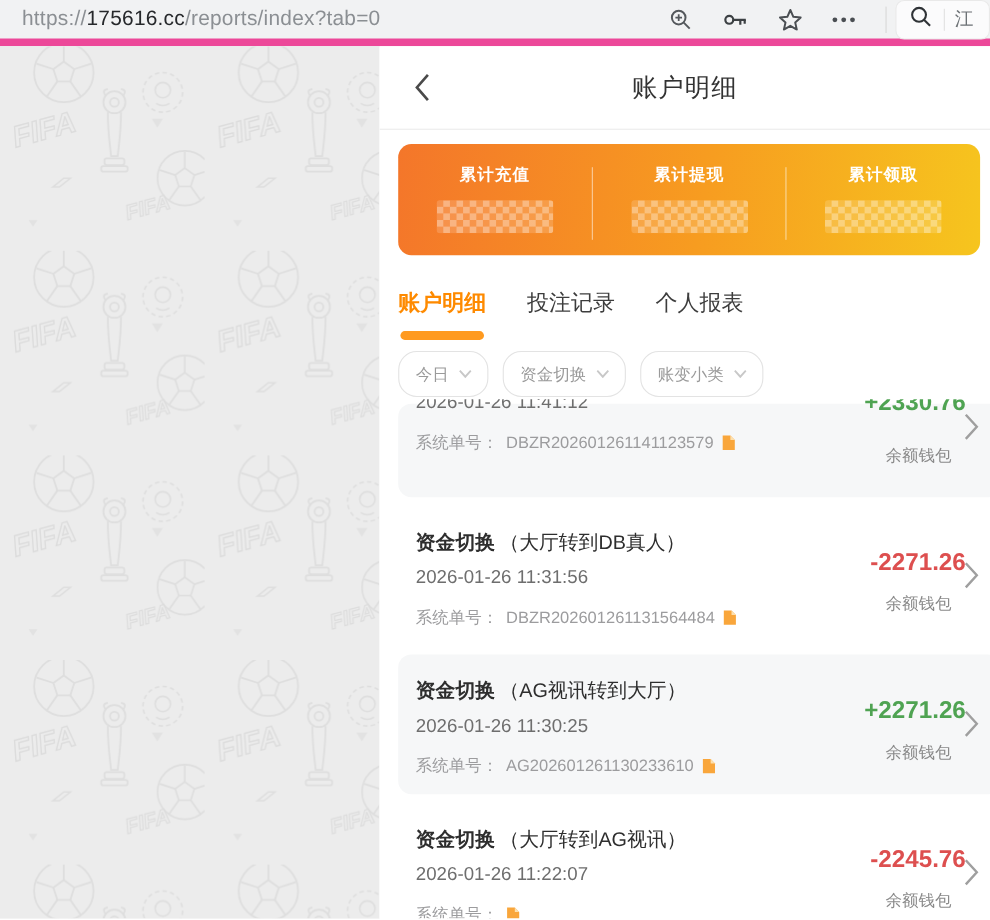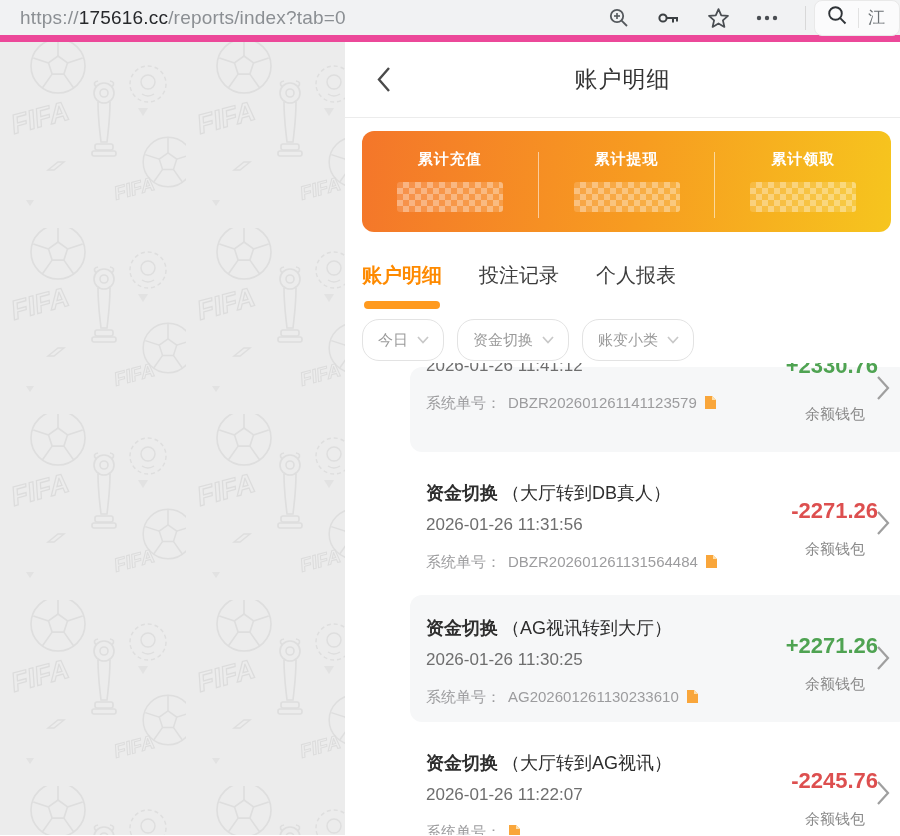--- a/index.html
+++ b/index.html
@@ -52,21 +52,21 @@
   .tab.active { color:#fe8a00; font-weight:bold; }
   .tab-underline { width:76px; height:8px; border-radius:4px; background:#ff9a1f; margin:12px auto 0; }
 
   
   .filters { margin:10px 0 0 17px; display:flex; gap:13px; flex:none; }
   .pill { height:42px; border:1px solid #e3e3e3; border-radius:17px; display:flex;
     align-items:center; gap:9px; padding:0 14px 0 15px; cursor:pointer; background:#fff; }
   .pill-label { font-size:15px; color:#9a9a9a; }
 
   
-  .t-list { margin-top:2px; flex:1; overflow:hidden;padding-left:48px; }
+  .t-list { margin-top:2px; flex:1; overflow:hidden; }
   .t-row { position:relative; height:127px; margin:0 -10px 8px 17px; padding:21px 0 0 16px; }
   .t-row.gray { background:#f6f7f8; border-radius:12px; }
   .t-row.clip-top { margin-top:-38px; }
   .grayband { position:absolute; left:0; right:0; top:42px; bottom:0;
     background:#f6f7f8; border-radius:12px; }
   .row-inner { position:relative; }
   .row-title { font-size:18px; line-height:24px; color:#2e2e2e; }
   .row-type { font-weight:bold; }
   .row-note { font-weight:normal; margin-left:4px; }
   .row-time { font-size:17px; line-height:21px; color:#6e6e6e; margin-top:9px; }

